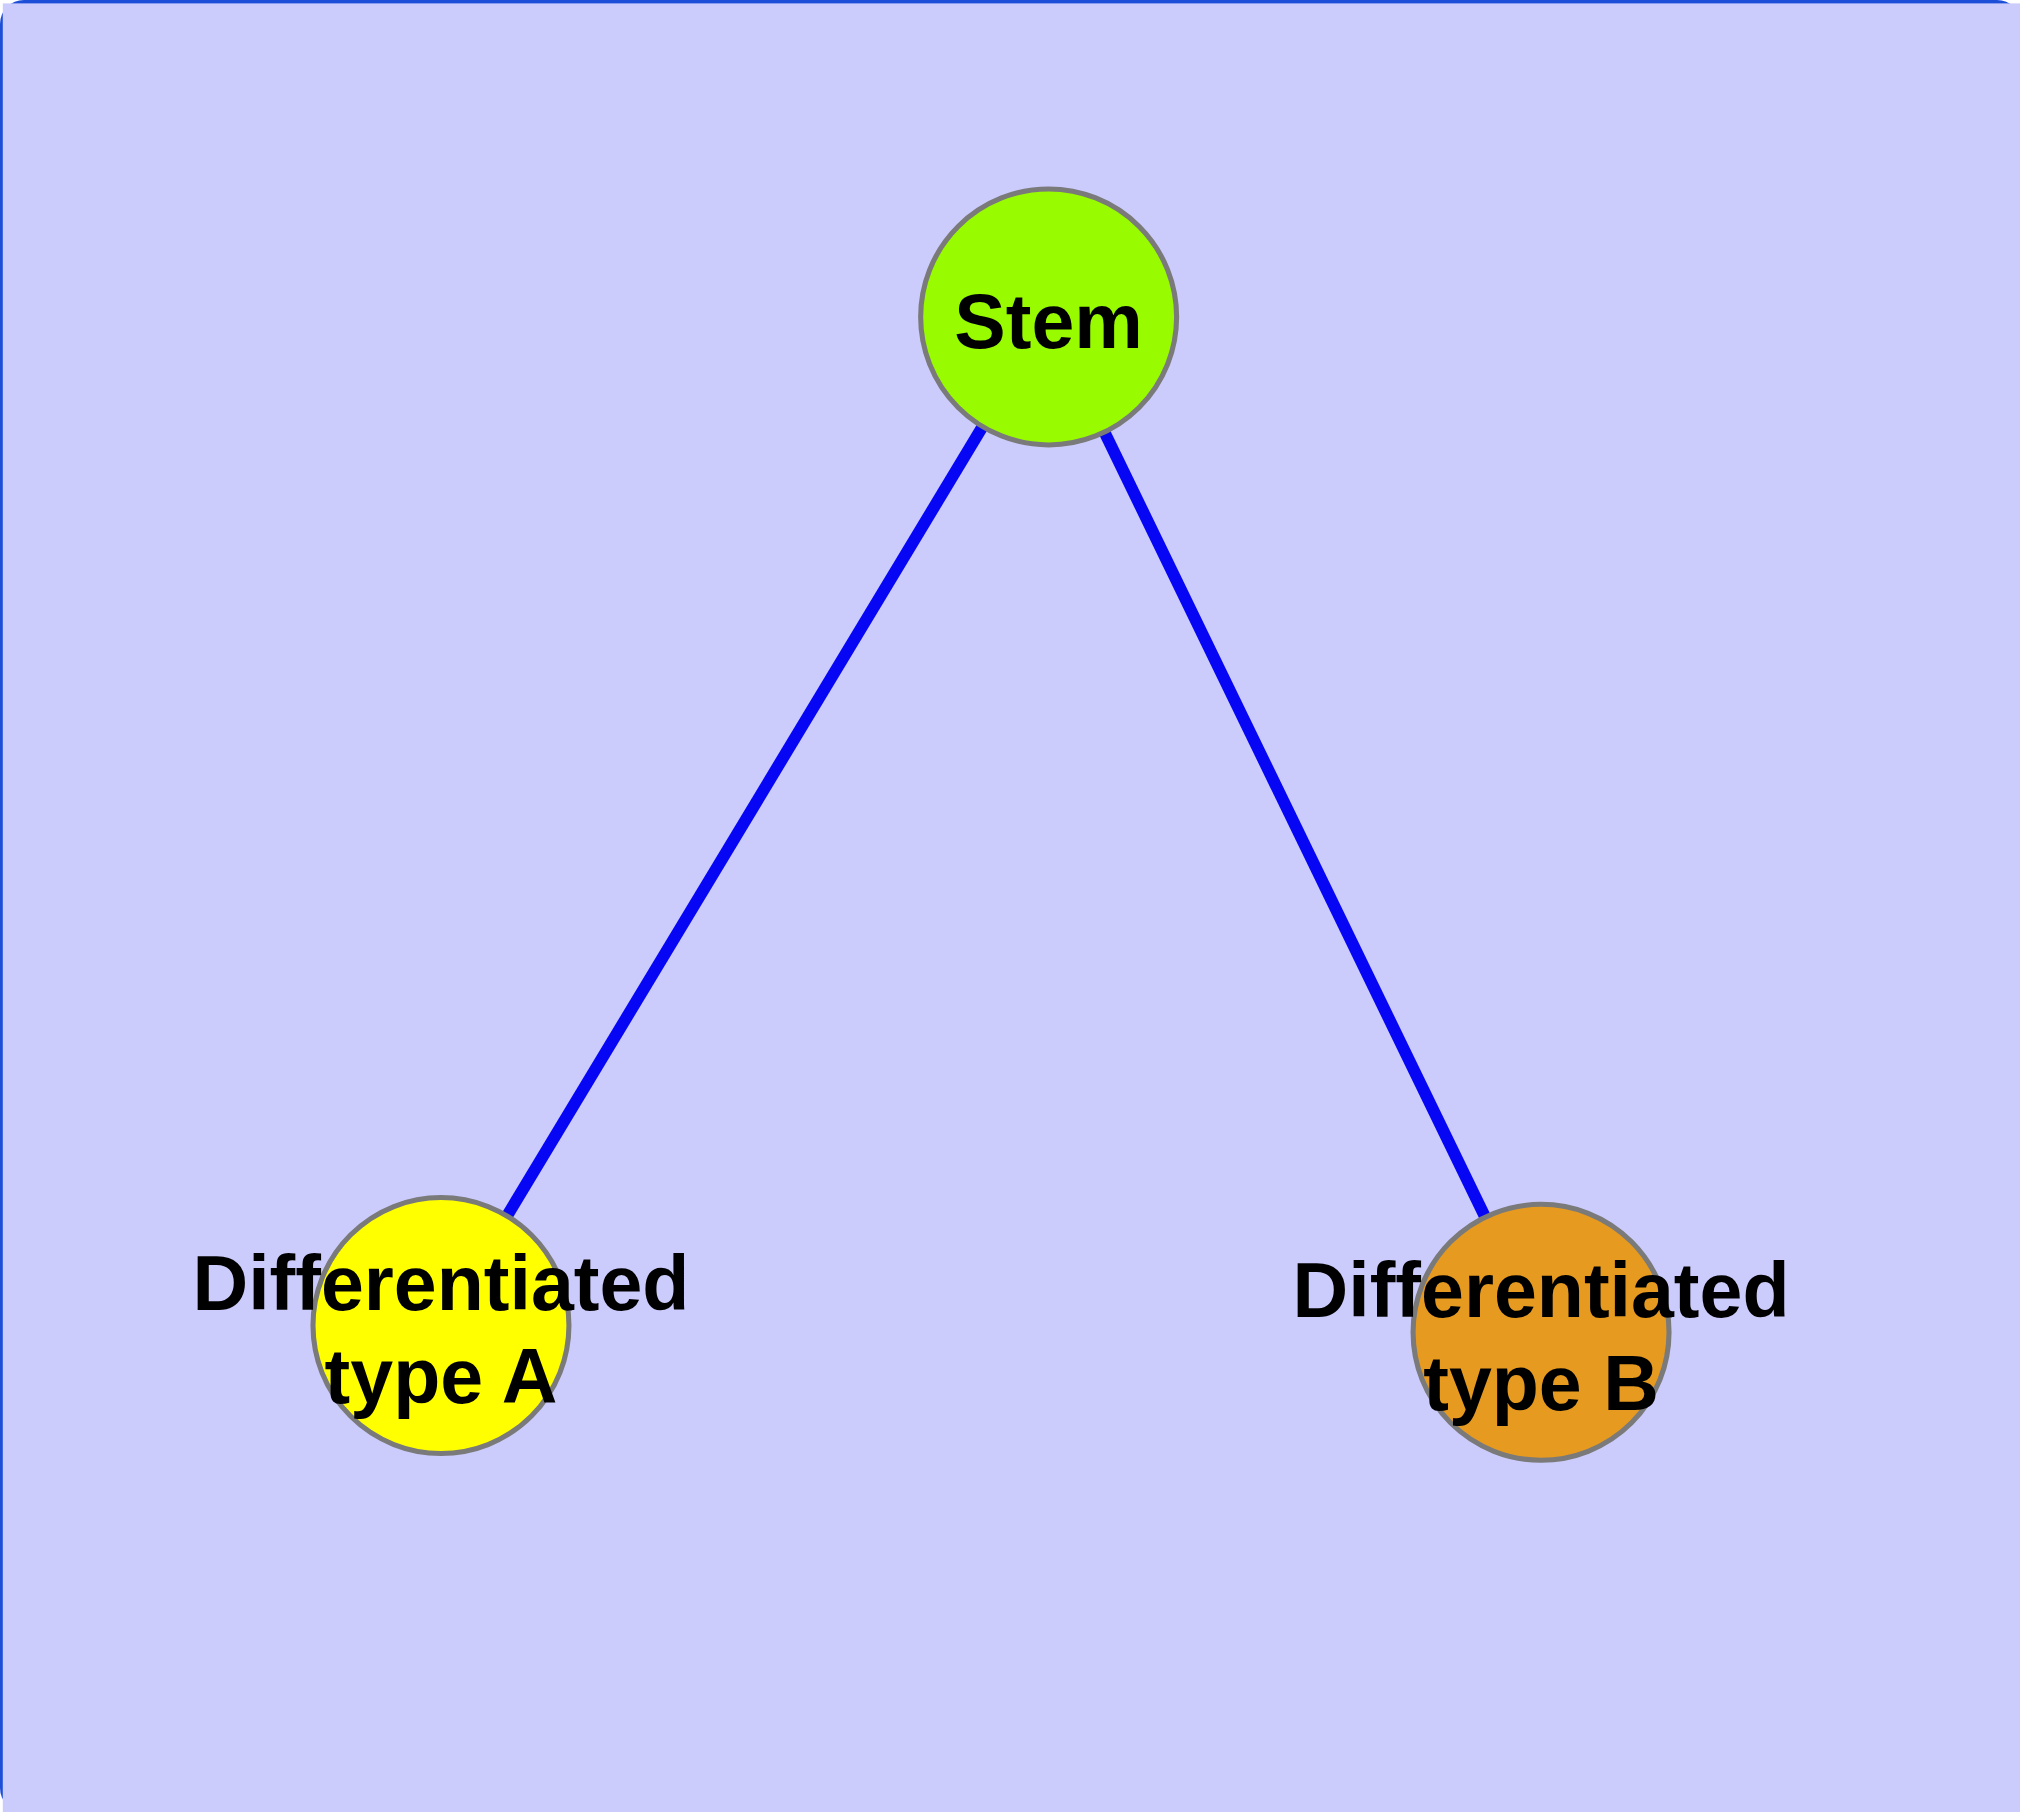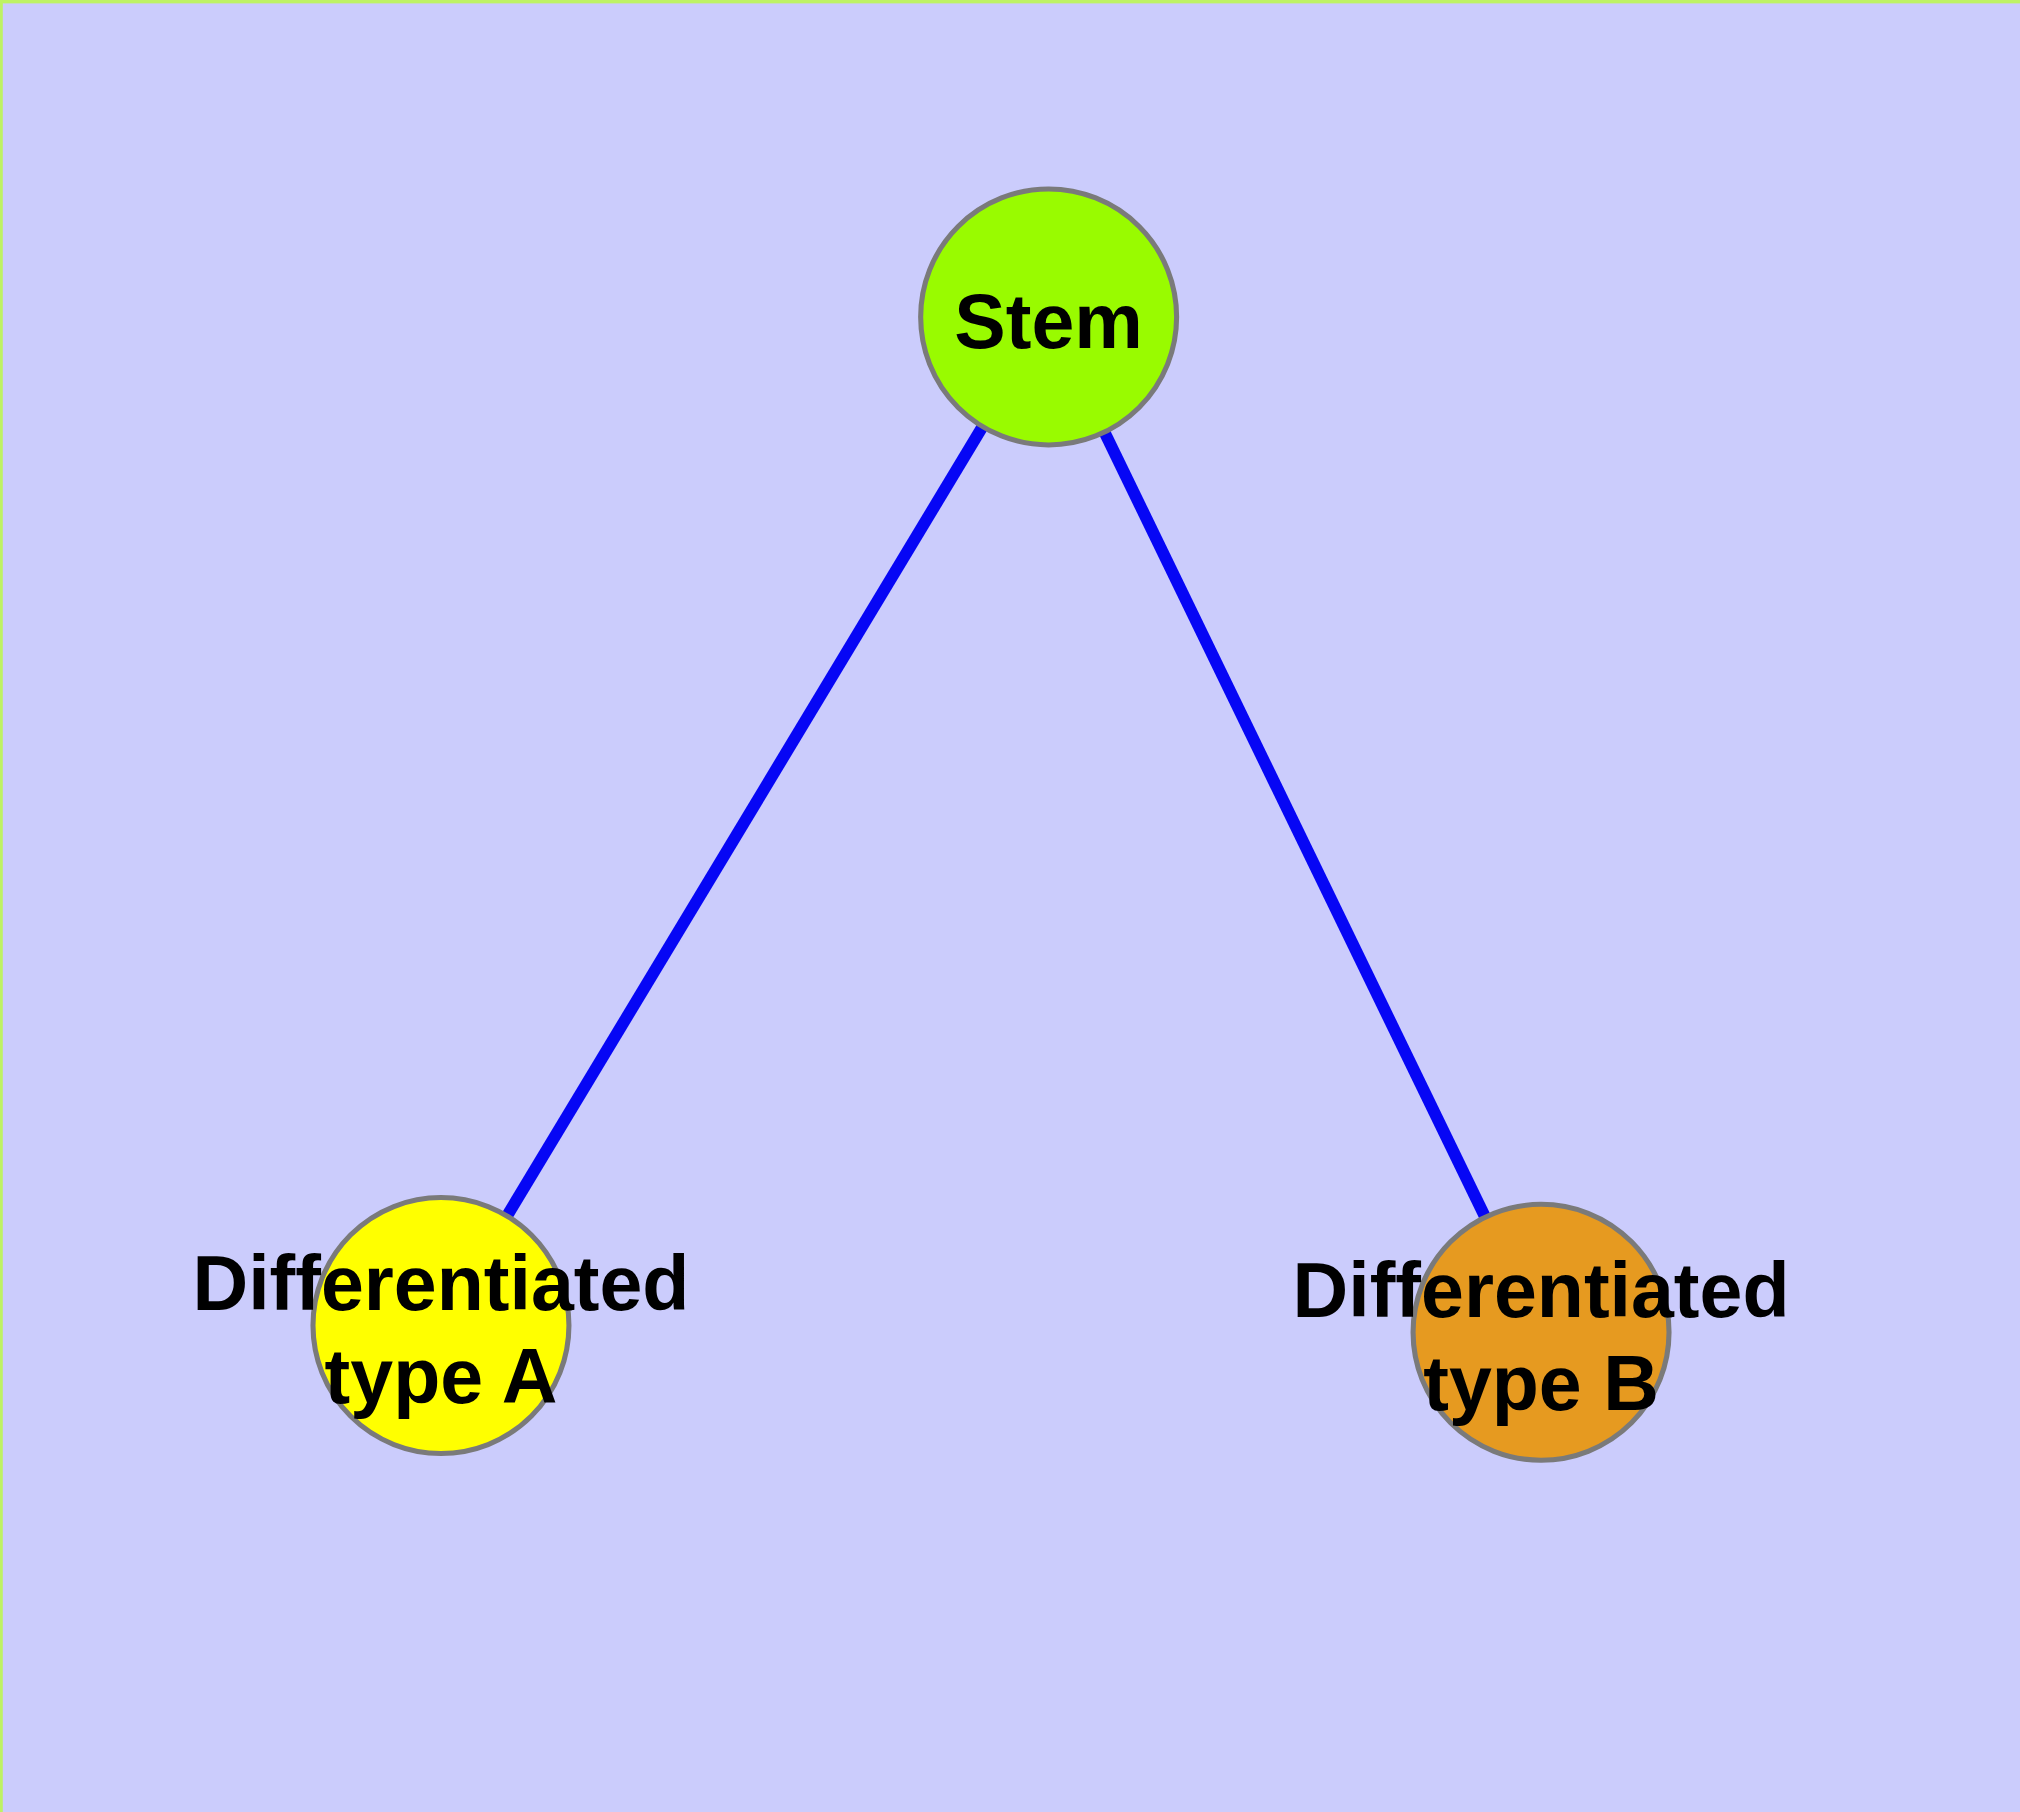--- a/index.html
+++ b/index.html
@@ -7,21 +7,22 @@
     padding: 0;
     background: #ffffff;
     width: 2021px;
     height: 1812px;
     overflow: hidden;
   }
   .canvas {
     position: relative;
     width: 2021px;
     height: 1812px;
-    background: #bef264;
+    background: #1d4ed8;
+    border-radius: 24px;
   }
   svg { display: block; }
   .node-label {
     font-family: "Liberation Sans", sans-serif;
     font-weight: 700;
   }
 </style>
 </head>
 <body>
 

